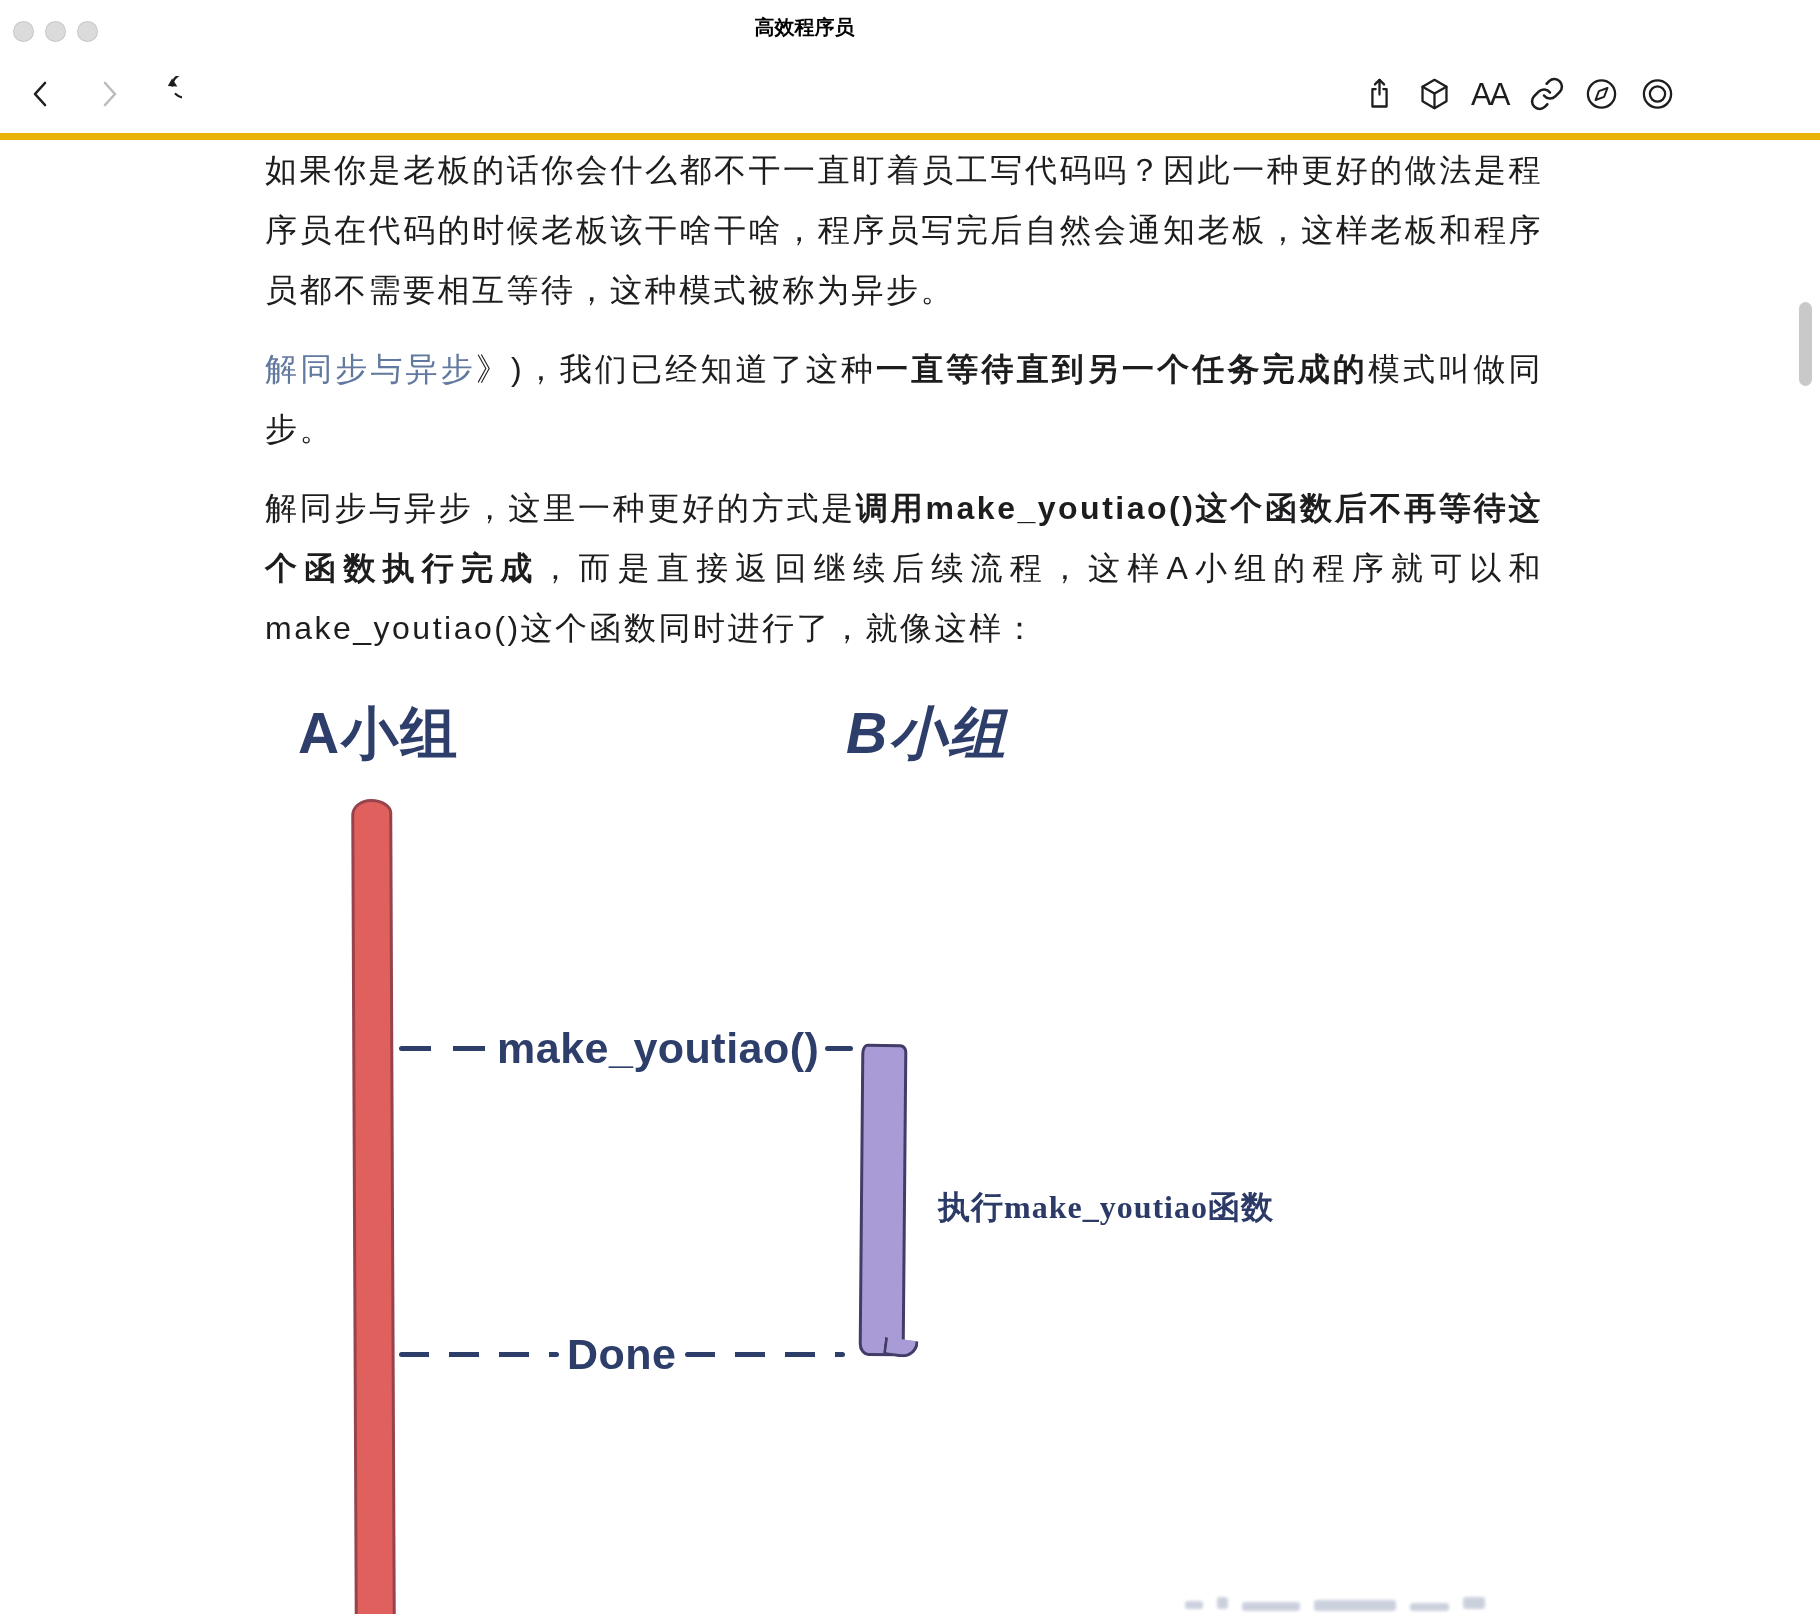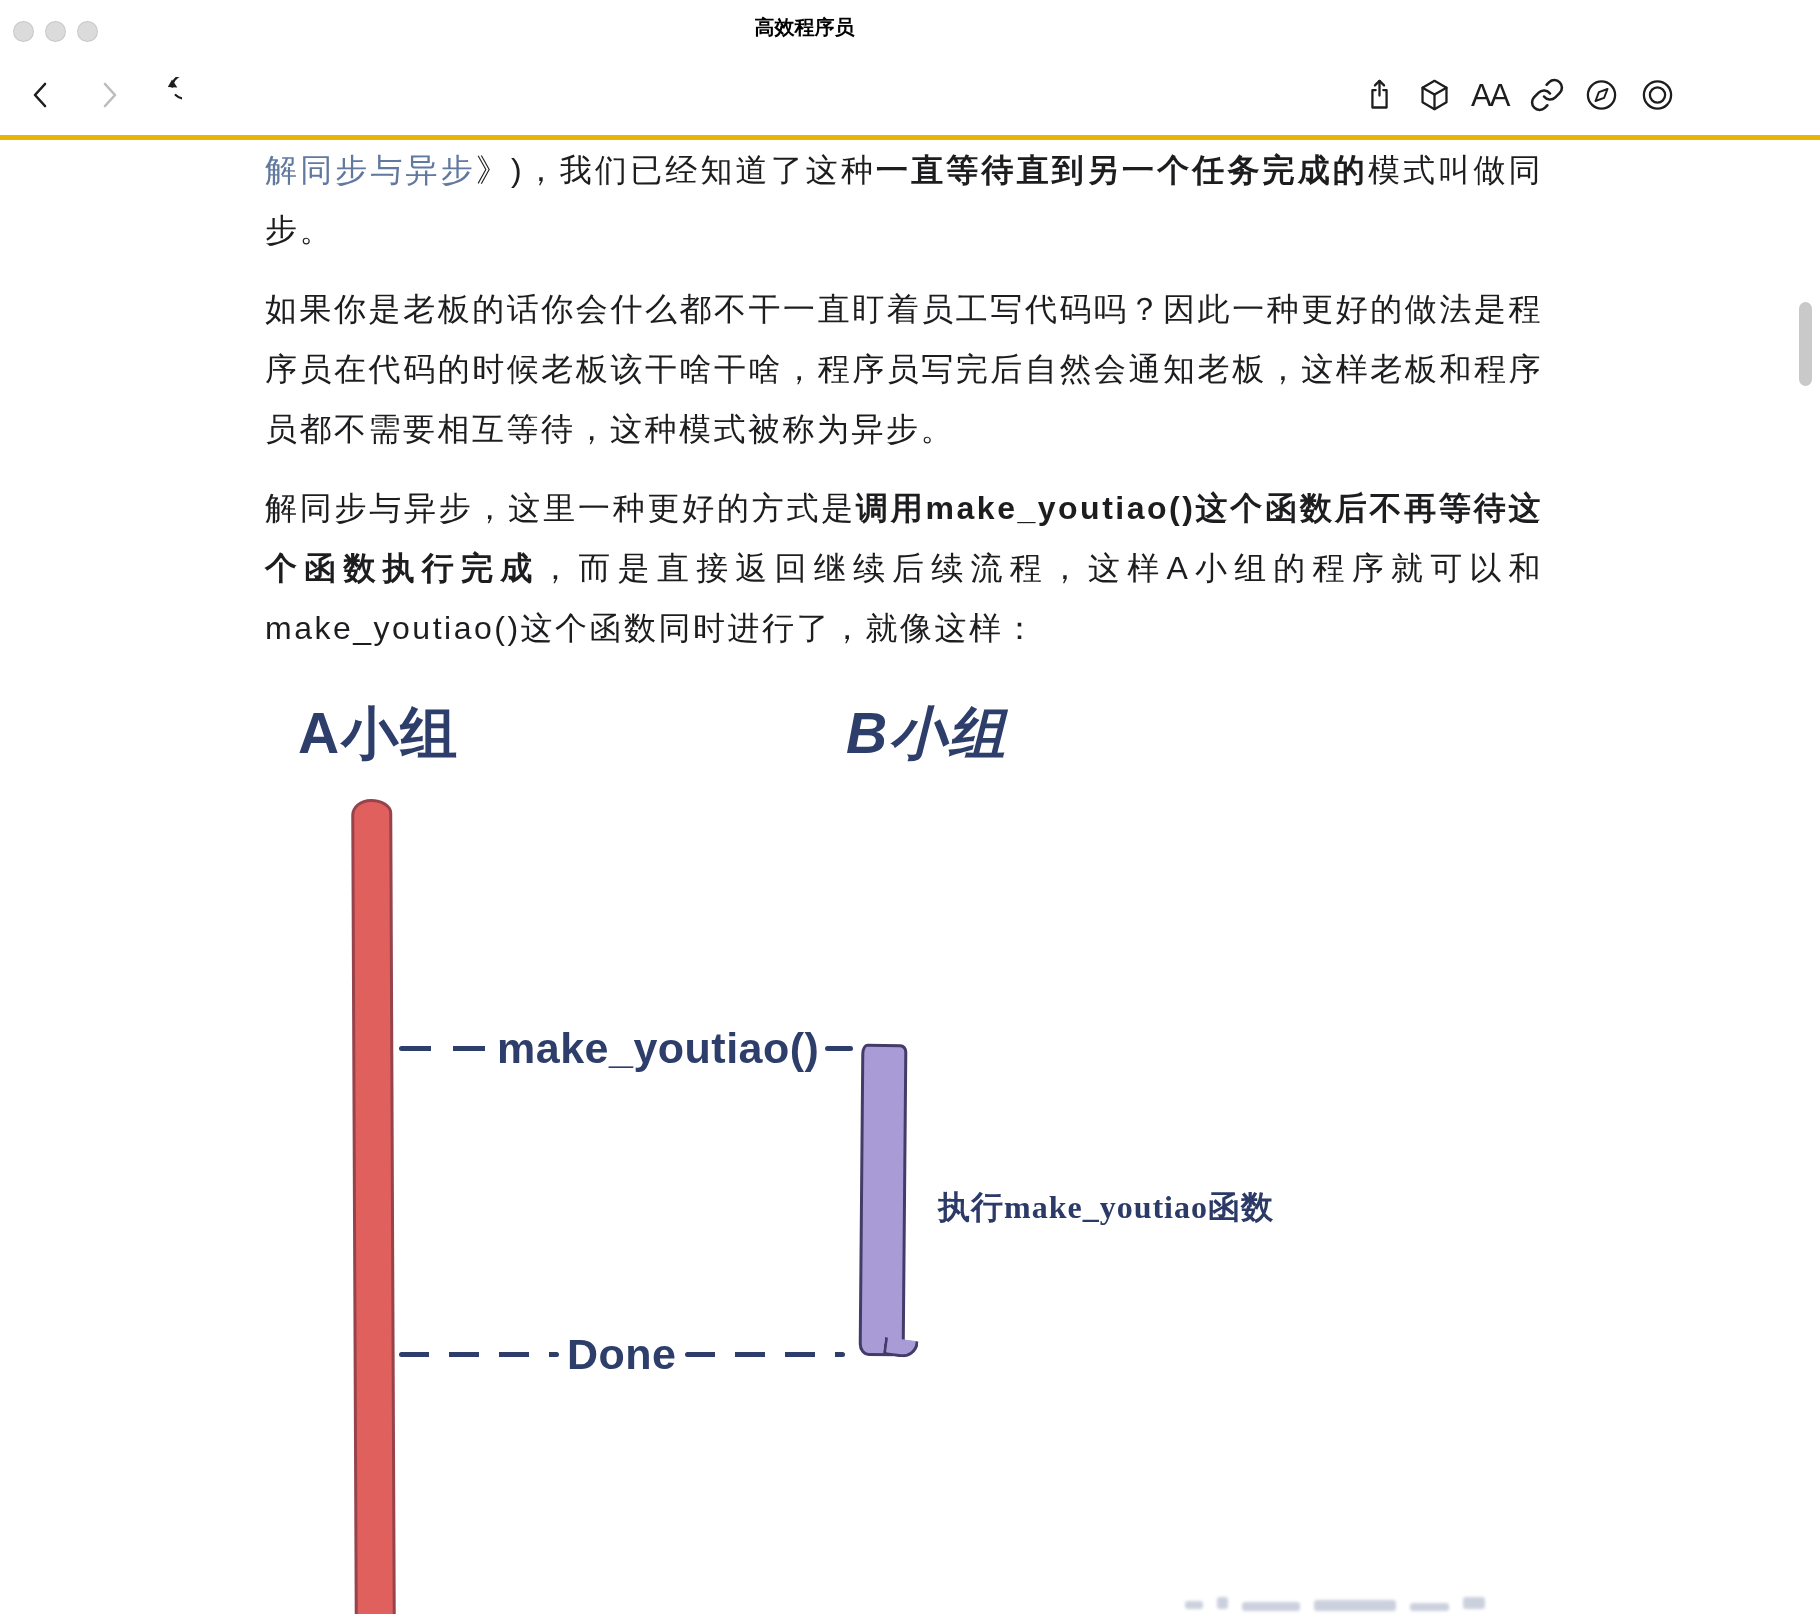--- a/index.html
+++ b/index.html
@@ -26,21 +26,21 @@
     background:#dbdbdb; border:1px solid rgba(0,0,0,.09); display:block;
   }
   .win-title {
     position:absolute; left:0; right:0; top:0; height:55px;
     display:flex; align-items:center; justify-content:center;
     font-size:20px; font-weight:600; color:#000;
   }
 
   .toolbar {
     position:absolute; left:0; top:55px; width:1820px; height:85px;
-    background:#fff; border-bottom:5px solid #eab308;
+    background:#fff; border-bottom:7px solid #eab308;
   }
   .tb-btn {
     position:absolute; top:50%; transform:translateY(-50%);
     background:none; border:none; padding:0; cursor:default;
     display:flex; align-items:center; justify-content:center;
   }
   .tb-btn svg { display:block; }
   .ic { stroke:#1d1d1f; stroke-width:2.1; fill:none; stroke-linecap:round; stroke-linejoin:round; }
   .ic-dim { stroke:#bcbcbc; }
   .aa-wrap { font-weight:500; color:#1d1d1f; letter-spacing:-2px; line-height:1; display:flex; align-items:flex-end; }
@@ -183,24 +183,24 @@
   </button>
   <button class="tb-btn" style="left:1639px;">
     <svg width="37" height="37" viewBox="0 0 34 34">
       <circle class="ic" cx="17" cy="17" r="12.5"></circle>
       <circle class="ic" cx="17" cy="17" r="7"></circle>
     </svg>
   </button>
 </div>
 
 <div class="article">
+  <p>如果你是老板的话你会什么都不干一直盯着员工写代码吗？因此一种更好的做法是程序员在代码的时候老板该干啥干啥，程序员写完后自然会通知老板，这样老板和程序员都不需要相互等待，这种模式被称为异步。</p>
   <p>
     <a class="lnk">解同步与异步</a><span>》)，我们已经知道了这种</span><b>一直等待直到另一个任务完成的</b><span>模式叫做同步。</span>
   </p>
-  <p>如果你是老板的话你会什么都不干一直盯着员工写代码吗？因此一种更好的做法是程序员在代码的时候老板该干啥干啥，程序员写完后自然会通知老板，这样老板和程序员都不需要相互等待，这种模式被称为异步。</p>
   <p>
     <span>解同步与异步，这里一种更好的方式是</span><b>调用make_youtiao()这个函数后不再等待这个函数执行完成</b><span>，而是直接返回继续后续流程，这样A小组的程序就可以和make_youtiao()这个函数同时进行了，就像这样：</span>
   </p>
 </div>
 
 <div class="diagram">
   <div class="lane-label lane-a-label">A小组</div>
   <div class="lane-label lane-b-label">B小组</div>
 
   <div class="bar-a"></div>

